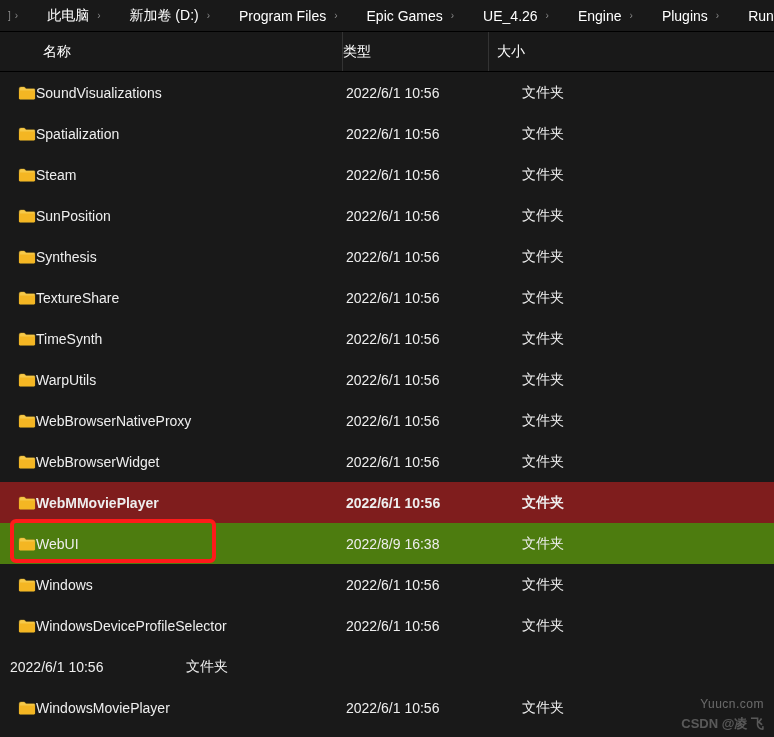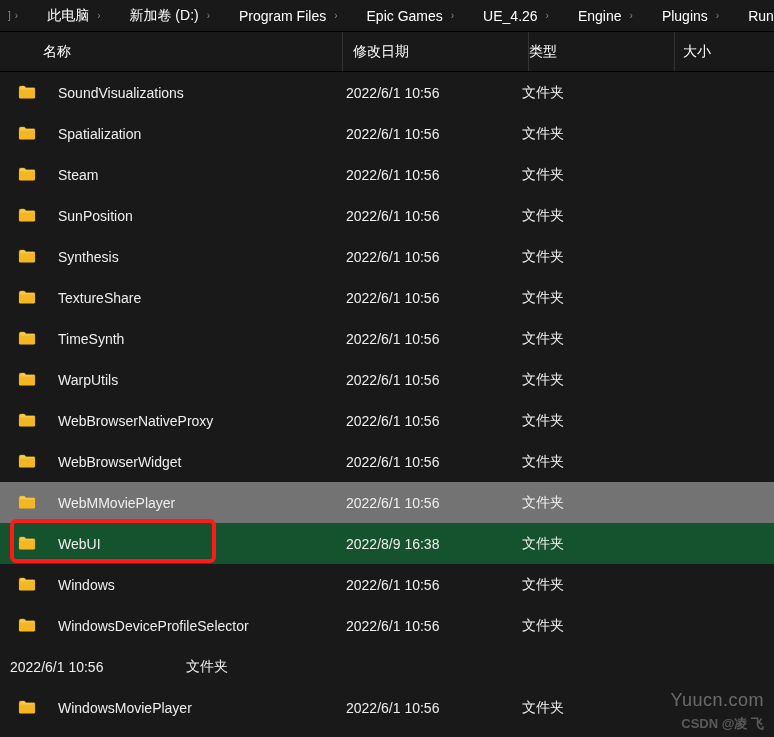--- a/index.html
+++ b/index.html
@@ -55,41 +55,41 @@
   .list { }
   .row {
     display:flex;
     align-items:center;
     height:41px;
     color:#eee;
     font-size:14px;
     border-bottom:0;
     position:relative;
   }
-  .row-hover { background:#737373; }
-  .row-sel   { background:#14532d; }
-  .row .c-name { width:336px; display:flex; padding-left:18px; gap:22px; }
+  .row-hover { background:#7f1d1d;font-weight:bold; }
+  .row-sel   { background:#4d7c0f; }
+  .row .c-name { width:336px; display:flex; align-items:center; padding-left:18px; gap:0; }
   .row .c-date { width:186px; padding-left:10px; display:flex; align-items:center; }
   .row .c-type { width:146px; padding-left:0px; display:flex; align-items:center; }
   .row .c-size { flex:1; }
   .folder-icon {
     width:18px; height:14px;
     display:inline-block;
   }
   .highlight-box {
     position:absolute;
     border:4px solid #ff1a1a;
     border-radius:6px;
     pointer-events:none;
   }
   .watermark {
     position:absolute;
     right:10px; bottom:26px;
     color:rgba(255,255,255,0.35);
-    font-size:18px;
+    font-size:12px;
     font-family: Arial, sans-serif;
     letter-spacing:0.5px;
   }
   .watermark2 {
     position:absolute;
     right:10px; bottom:4px;
     color:rgba(255,255,255,0.28);
     font-size:13px;
     font-weight:bold;
   }
@@ -114,21 +114,20 @@
       <span class="crumb-sep">›</span>
       <span class="crumb">Engine</span>
       <span class="crumb-sep">›</span>
       <span class="crumb">Plugins</span>
       <span class="crumb-sep">›</span>
       <span class="crumb">Runtime</span>
     </div>
 
   <div class="header-row">
     <div class="hd col-name">名称</div>
-    <div class="hd col-date">修改日期</div>
     <div class="hd col-type">类型</div>
     <div class="hd col-size">大小</div>
   </div>
 
   <div class="list" id="list">
       <div class="row">
         <div class="c-name">
           <svg class="folder-icon" viewBox="0 0 20 16">
   <path d="M1 3 Q1 1 3 1 L7 1 L9 3 L18 3 Q19 3 19 4 L19 14 Q19 15 18 15 L2 15 Q1 15 1 14 Z" fill="#f7c948" stroke="#c79a20" stroke-width="0.4"></path>
   <path d="M1 5 L19 5 L19 14 Q19 15 18 15 L2 15 Q1 15 1 14 Z" fill="#f4b623"></path>

